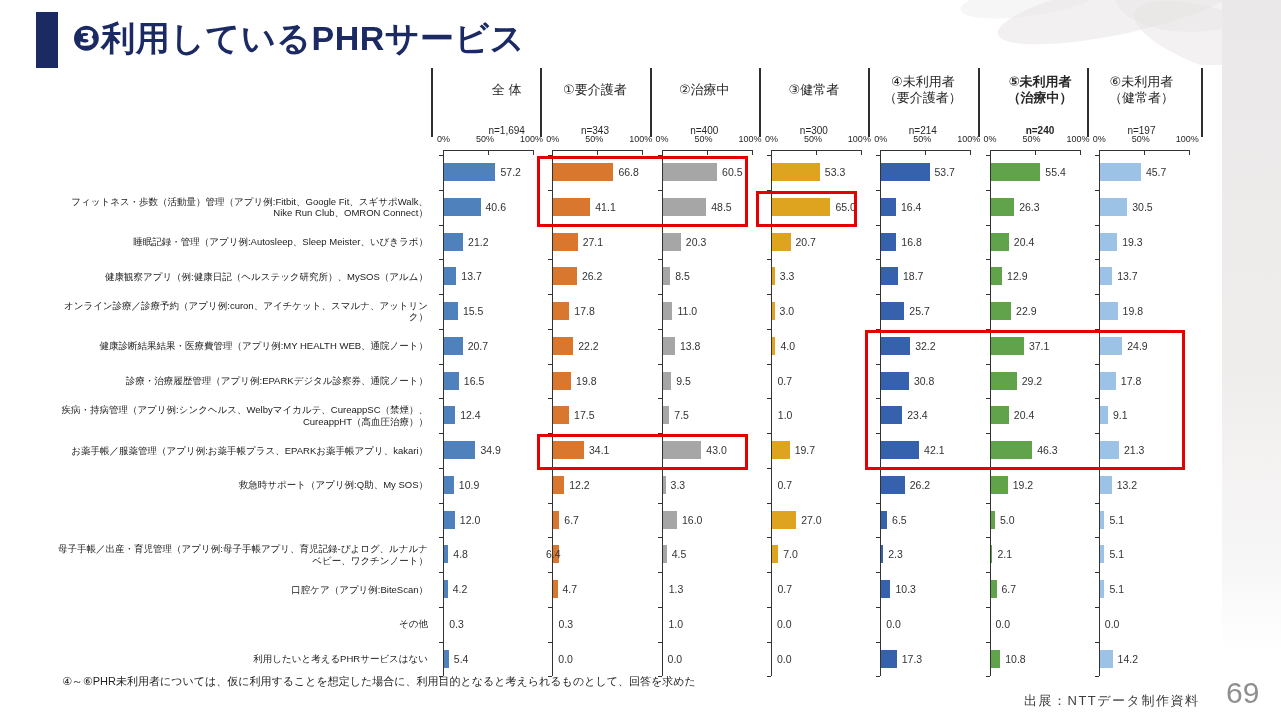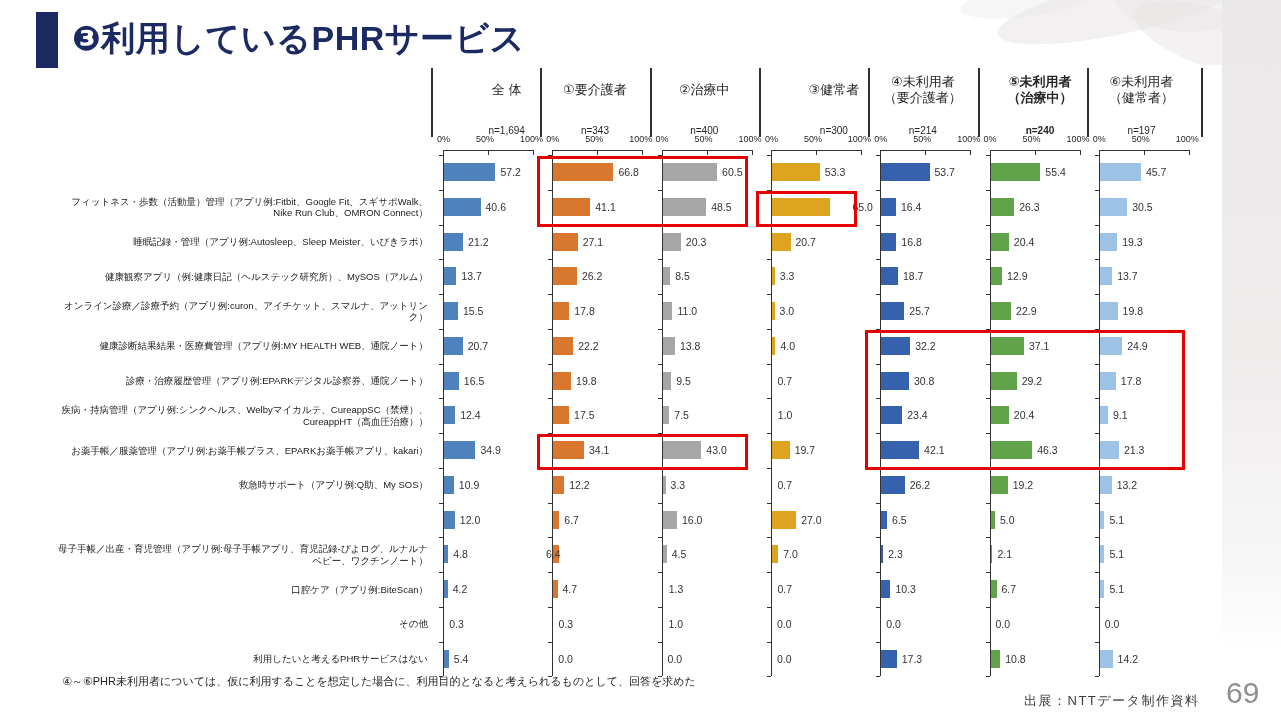--- a/index.html
+++ b/index.html
@@ -228,21 +228,21 @@
     <div class="bar" style="left: 662.6px; top: 475.75px; width: 2.97px; background: rgb(166, 166, 166);"></div>
     <div class="val" style="left: 670.57px; top: 475.75px;">3.3</div>
     <div class="bar" style="left: 662.6px; top: 510.5px; width: 14.4px; background: rgb(166, 166, 166);"></div>
     <div class="val" style="left: 682px; top: 510.5px;">16.0</div>
     <div class="bar" style="left: 662.6px; top: 545.25px; width: 4.05px; background: rgb(166, 166, 166);"></div>
     <div class="val" style="left: 671.65px; top: 545.25px;">4.5</div>
     <div class="val" style="left: 668.77px; top: 580px;">1.3</div>
     <div class="val" style="left: 668.5px; top: 614.75px;">1.0</div>
     <div class="val" style="left: 667.6px; top: 649.5px;">0.0</div>
     <div class="col-sep" style="left: 758.9px; top: 68px; height: 69px;"></div>
-    <div class="col-head" style="left: 758.9px; top: 70px; width: 110px; height: 66px; padding-left: 20px;">
+    <div class="col-head" style="left: 758.9px; top: 70px; width: 110px; height: 66px;">
       <div class="t">
         <div>③健常者</div>
       </div>
       <div class="n">n=300</div>
     </div>
     <div class="tickrow" style="left: 764.9px; top: 134px; width: 106px;">
       <span>0%</span>
       <span>50%</span>
       <span>100%</span>
     </div>
@@ -263,21 +263,21 @@
     <div class="tick" style="left: 766.9px; top: 467.75px; width: 4px; height: 1px;"></div>
     <div class="tick" style="left: 766.9px; top: 502.5px; width: 4px; height: 1px;"></div>
     <div class="tick" style="left: 766.9px; top: 537.25px; width: 4px; height: 1px;"></div>
     <div class="tick" style="left: 766.9px; top: 572px; width: 4px; height: 1px;"></div>
     <div class="tick" style="left: 766.9px; top: 606.75px; width: 4px; height: 1px;"></div>
     <div class="tick" style="left: 766.9px; top: 641.5px; width: 4px; height: 1px;"></div>
     <div class="tick" style="left: 766.9px; top: 676.25px; width: 4px; height: 1px;"></div>
     <div class="bar" style="left: 771.9px; top: 163px; width: 47.97px; background: rgb(223, 164, 31);"></div>
     <div class="val" style="left: 824.87px; top: 163px;">53.3</div>
     <div class="bar" style="left: 771.9px; top: 197.75px; width: 58.5px; background: rgb(223, 164, 31);"></div>
-    <div class="val" style="left: 835.4px; top: 197.75px; margin-left: 17px;">65.0</div>
+    <div class="val" style="left: 835.4px; top: 197.75px;">65.0</div>
     <div class="bar" style="left: 771.9px; top: 232.5px; width: 18.63px; background: rgb(223, 164, 31);"></div>
     <div class="val" style="left: 795.53px; top: 232.5px;">20.7</div>
     <div class="bar" style="left: 771.9px; top: 267.25px; width: 2.97px; background: rgb(223, 164, 31);"></div>
     <div class="val" style="left: 779.87px; top: 267.25px;">3.3</div>
     <div class="bar" style="left: 771.9px; top: 302px; width: 2.7px; background: rgb(223, 164, 31);"></div>
     <div class="val" style="left: 779.6px; top: 302px;">3.0</div>
     <div class="bar" style="left: 771.9px; top: 336.75px; width: 3.6px; background: rgb(223, 164, 31);"></div>
     <div class="val" style="left: 780.5px; top: 336.75px;">4.0</div>
     <div class="val" style="left: 777.53px; top: 371.5px;">0.7</div>
     <div class="val" style="left: 777.8px; top: 406.25px;">1.0</div>

